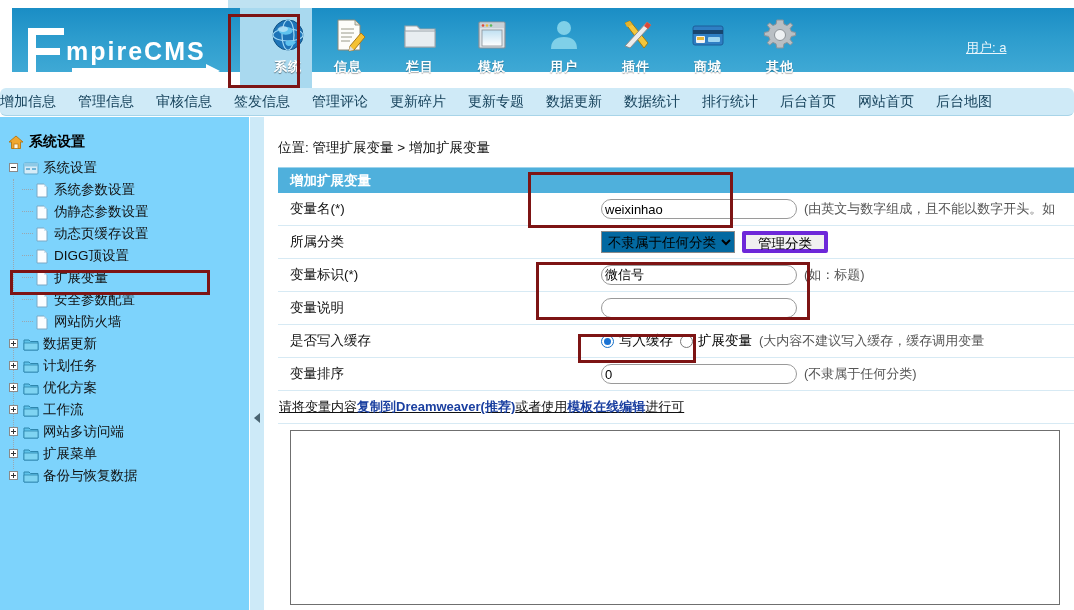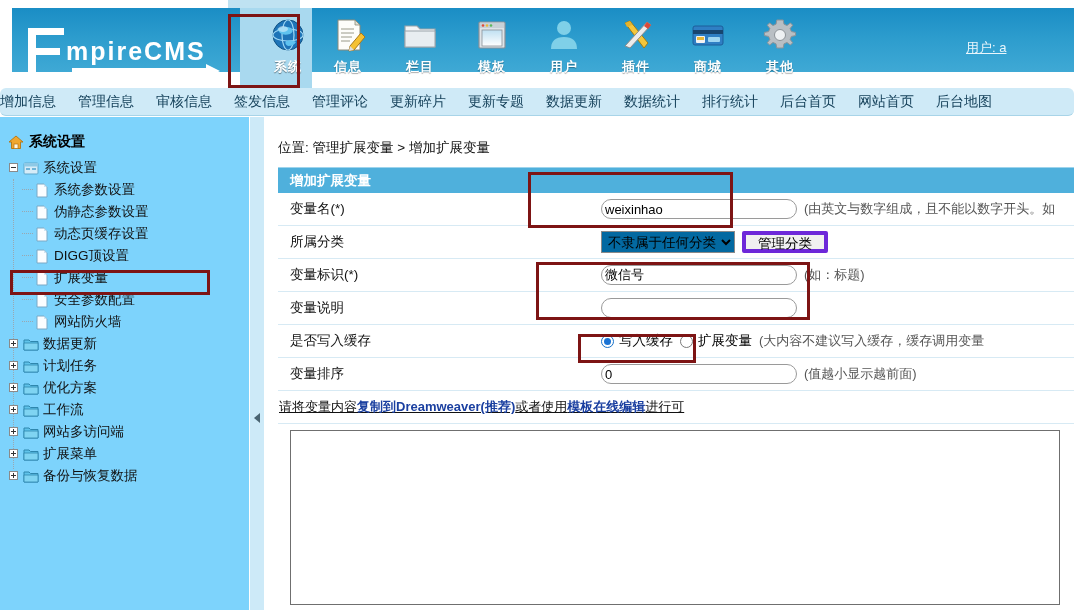--- a/index.html
+++ b/index.html
@@ -525,21 +525,21 @@
               <span>扩展变量</span>
             </span>
             <span class="hint">(大内容不建议写入缓存，缓存调用变量</span>
           </div>
         </div>
 
         <div class="frow">
           <div class="fl">变量排序</div>
           <div class="fr">
             <input class="tbox w200" value="0" style="">
-            <span class="hint">(值越小显示越前面)</span>
+            <span class="hint">(不隶属于任何分类)</span>
           </div>
         </div>
 
         <div class="frow bold">
           <div class="fr">
             <span class="dwline">
               <span>请将变量内容</span><span class="lk">复制到Dreamweaver(推荐)</span><span>或者使用</span><span class="lk">模板在线编辑</span><span>进行可</span>
             </span>
           </div>
         </div>

